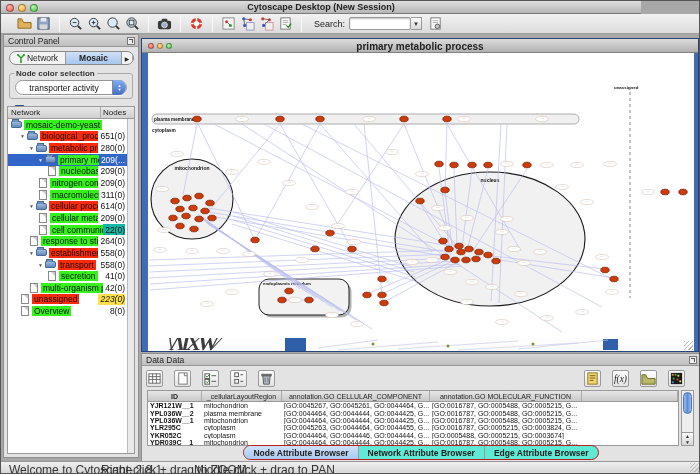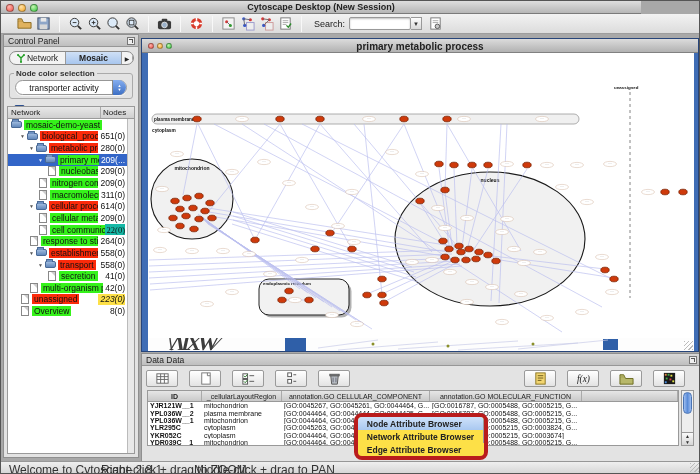--- a/index.html
+++ b/index.html
@@ -77,37 +77,37 @@
   .canvas{position:absolute;left:6px;top:14px;width:546px;height:286px;background:#fff;overflow:hidden;}
   .strip{position:absolute;left:6px;bottom:0;width:546px;height:13px;background:#fdfdfd;overflow:hidden;}
   .logo-frag{position:absolute;left:20px;top:-6px;font-size:20px;font-weight:bold;color:#3c3c3c;
      letter-spacing:-3px;transform:skewX(-12deg);font-family:"Liberation Serif",serif;}
   .bluesq{position:absolute;background:#2f5fa8;}
   .grip{position:absolute;right:1px;bottom:1px;width:9px;height:9px;
      background:repeating-linear-gradient(135deg,#bbb 0 1px,transparent 1px 3px);}
   
   .dpanel{position:absolute;left:140px;top:352px;width:560px;height:110px;background:#e3e3e3;border:1px solid #8f8f8f;}
   .dp-toolbar{position:absolute;left:4px;top:14px;right:4px;height:20px;display:flex;align-items:center;}
-  .dp-btn{width:32px;height:17px;border:1px solid #9a9a9a;background:linear-gradient(#fff,#e3e3e3);
+  .dp-btn{width:17px;height:17px;border:1px solid #9a9a9a;background:linear-gradient(#fff,#e3e3e3);
      display:flex;align-items:center;justify-content:center;margin-right:11px;border-radius:2px;}
   .dp-table{position:absolute;left:5px;top:36px;width:532px;height:56px;background:#fff;border:1px solid #999;font-size:7px;overflow:hidden;}
   .dt-head{display:flex;height:11px;background:linear-gradient(#e6e6e6,#c9c9c9);border-bottom:1px solid #999;font-size:7px;color:#222;}
   .dt-head>div{border-right:1px solid #aaa;display:flex;align-items:center;justify-content:center;overflow:hidden;white-space:nowrap;}
   .dt-row{display:flex;height:7.4px;align-items:center;white-space:nowrap;}
   .dt-row>div{overflow:hidden;padding:0 2px;}
   .c0{width:54px;font-weight:bold;}
   .c1{width:80px;}
   .c2{width:148px;}
   .c3{width:152px;}
   .c4{flex:1;}
   .dp-vscroll{position:absolute;left:539px;top:36px;width:13px;height:56px;border:1px solid #999;background:#eee;}
   .dp-thumb{position:absolute;left:1px;top:1px;width:9px;height:22px;border-radius:5px;background:linear-gradient(90deg,#9dbdf0,#5b8cd8,#9dbdf0);border:1px solid #4a74b4;}
   .dp-arrows{position:absolute;left:0px;bottom:0;width:11px;font-size:5px;color:#333;text-align:center;line-height:6px;background:linear-gradient(#fafafa,#d6d6d6);border-top:1px solid #999;}
   .dp-tabs{position:absolute;left:0;right:0;bottom:2px;display:flex;justify-content:center;}
-  .seggroup{display:flex;border:4px solid #b91c1c;border-radius:8px;overflow:hidden;background:#fde047;flex-direction:column;}
+  .seggroup{display:flex;border:1px solid #b91c1c;border-radius:8px;overflow:hidden;background:#5eead4;}
   .seg{font-size:8.5px;font-weight:bold;color:#222;padding:1.5px 9px;border-right:1px solid #9a9a9a;}
   .seg:last-child{border-right:none;}
   .seg.sel{background:linear-gradient(#cfe2fa,#a9c8f0);}
   
   .statusbar{position:absolute;left:0;bottom:0;width:700px;height:12px;background:linear-gradient(#efefef,#d7d7d7);
      border-top:1px solid #979797;font-size:12px;color:#333;}
   .statusbar span{position:absolute;top:1px;}
   svg{display:block;}
 </style>
 </head>
@@ -320,21 +320,21 @@
             <span class="tcount" style="background: rgb(255, 255, 255);">614(0)</span>
           </div>
           <div class="tree-row" style="padding-left: 30px;">
             <span class="file"></span>
             <span class="tlabel green">cellular metabol</span>
             <span class="tcount" style="background: rgb(255, 255, 255);">209(0)</span>
           </div>
           <div class="tree-row" style="padding-left: 30px;">
             <span class="file"></span>
             <span class="tlabel green">cell communicat</span>
-            <span class="tcount" style="background: #14b8a6; font-family: Liberation Serif, serif;">22(0)</span>
+            <span class="tcount" style="background: #14b8a6;">22(0)</span>
           </div>
           <div class="tree-row" style="padding-left: 21px;">
             <span class="file"></span>
             <span class="tlabel green">response to stimulu</span>
             <span class="tcount" style="background: rgb(255, 255, 255);">264(0)</span>
           </div>
           <div class="tree-row" style="padding-left: 21px;">
             <span class="disc">▼</span>
             <span class="fold"></span>
             <span class="tlabel red">establishment of lo</span>

